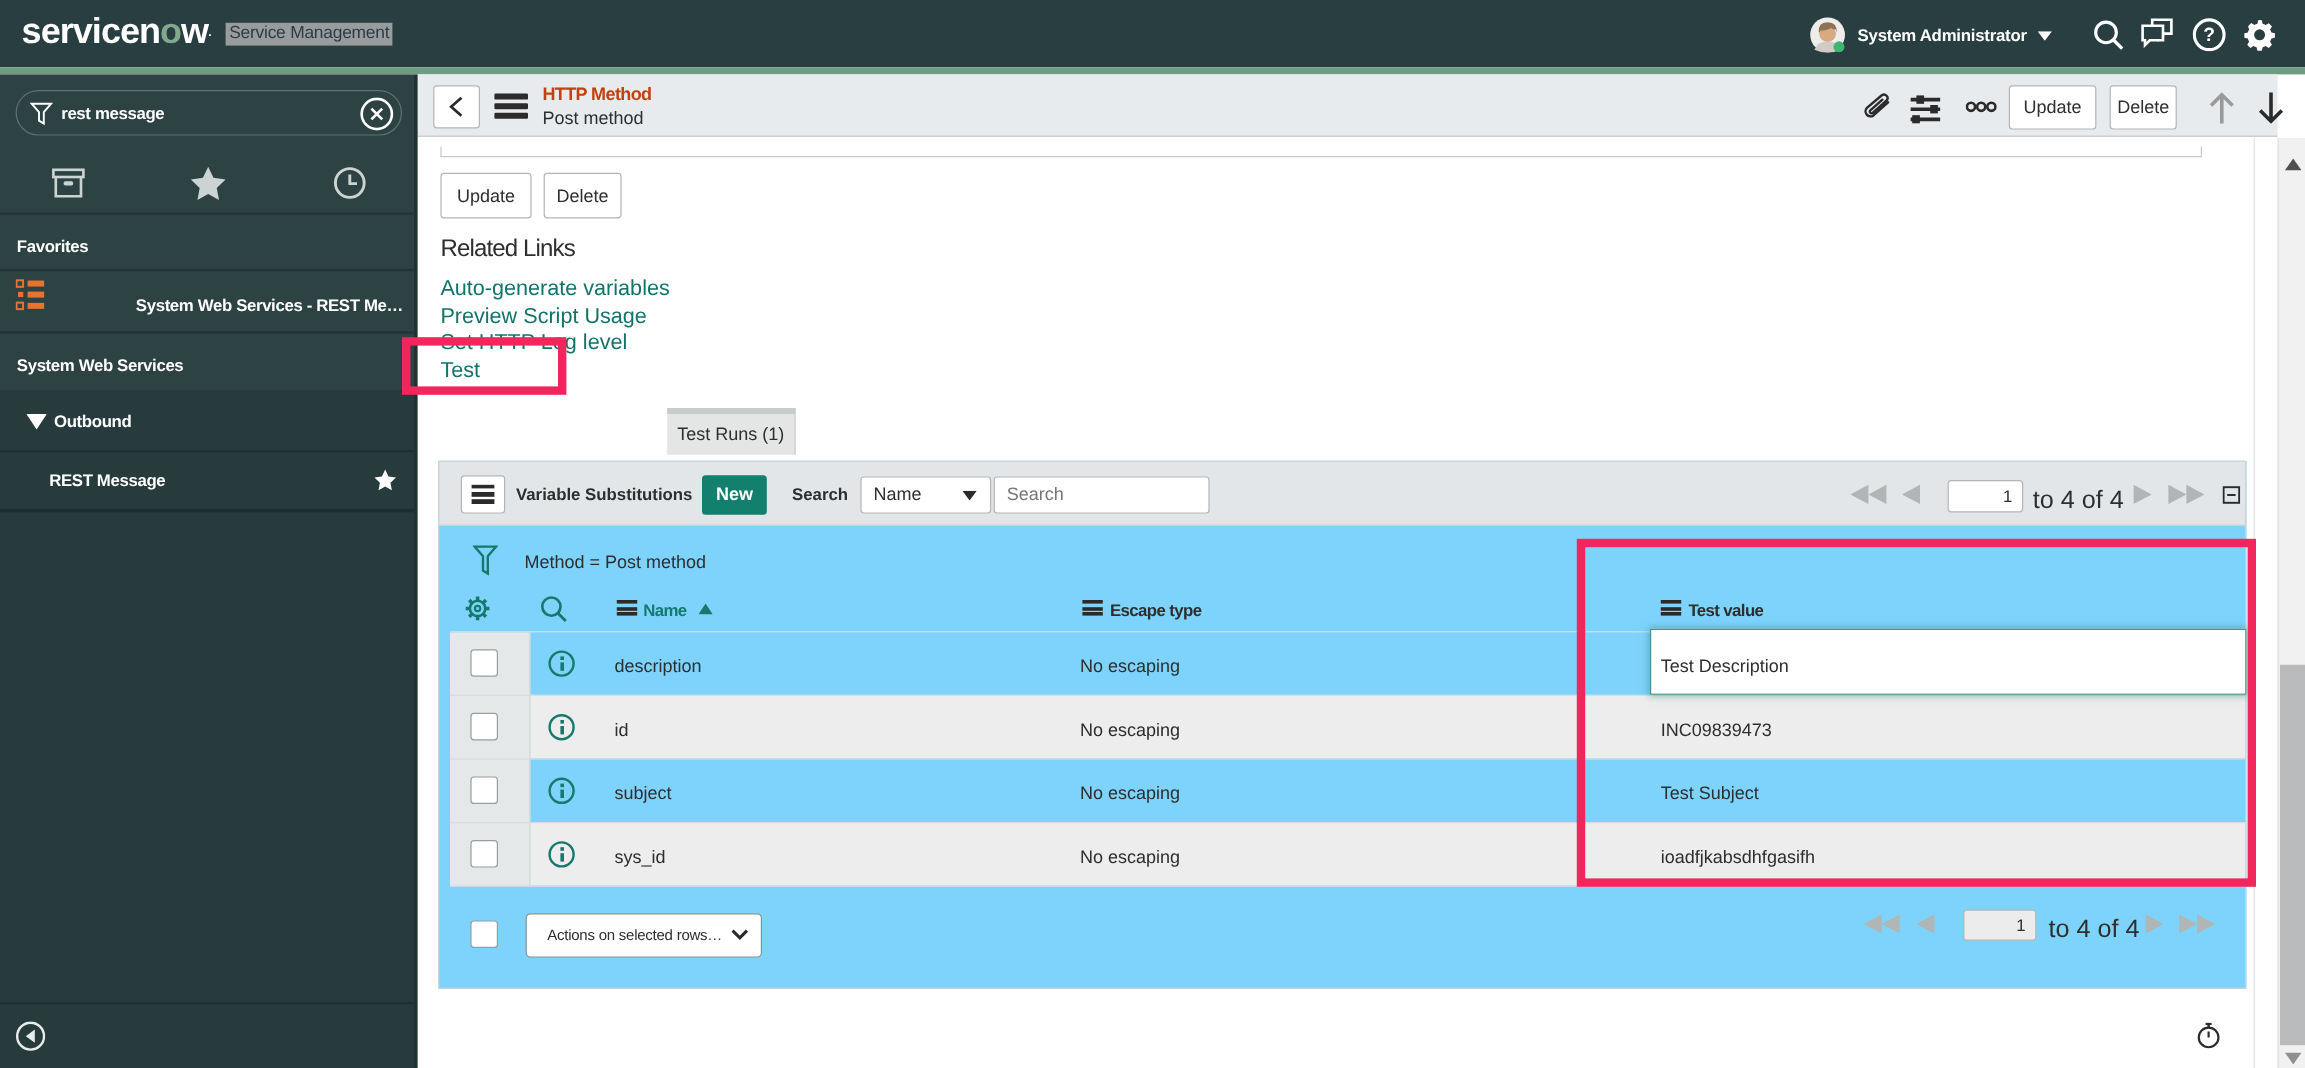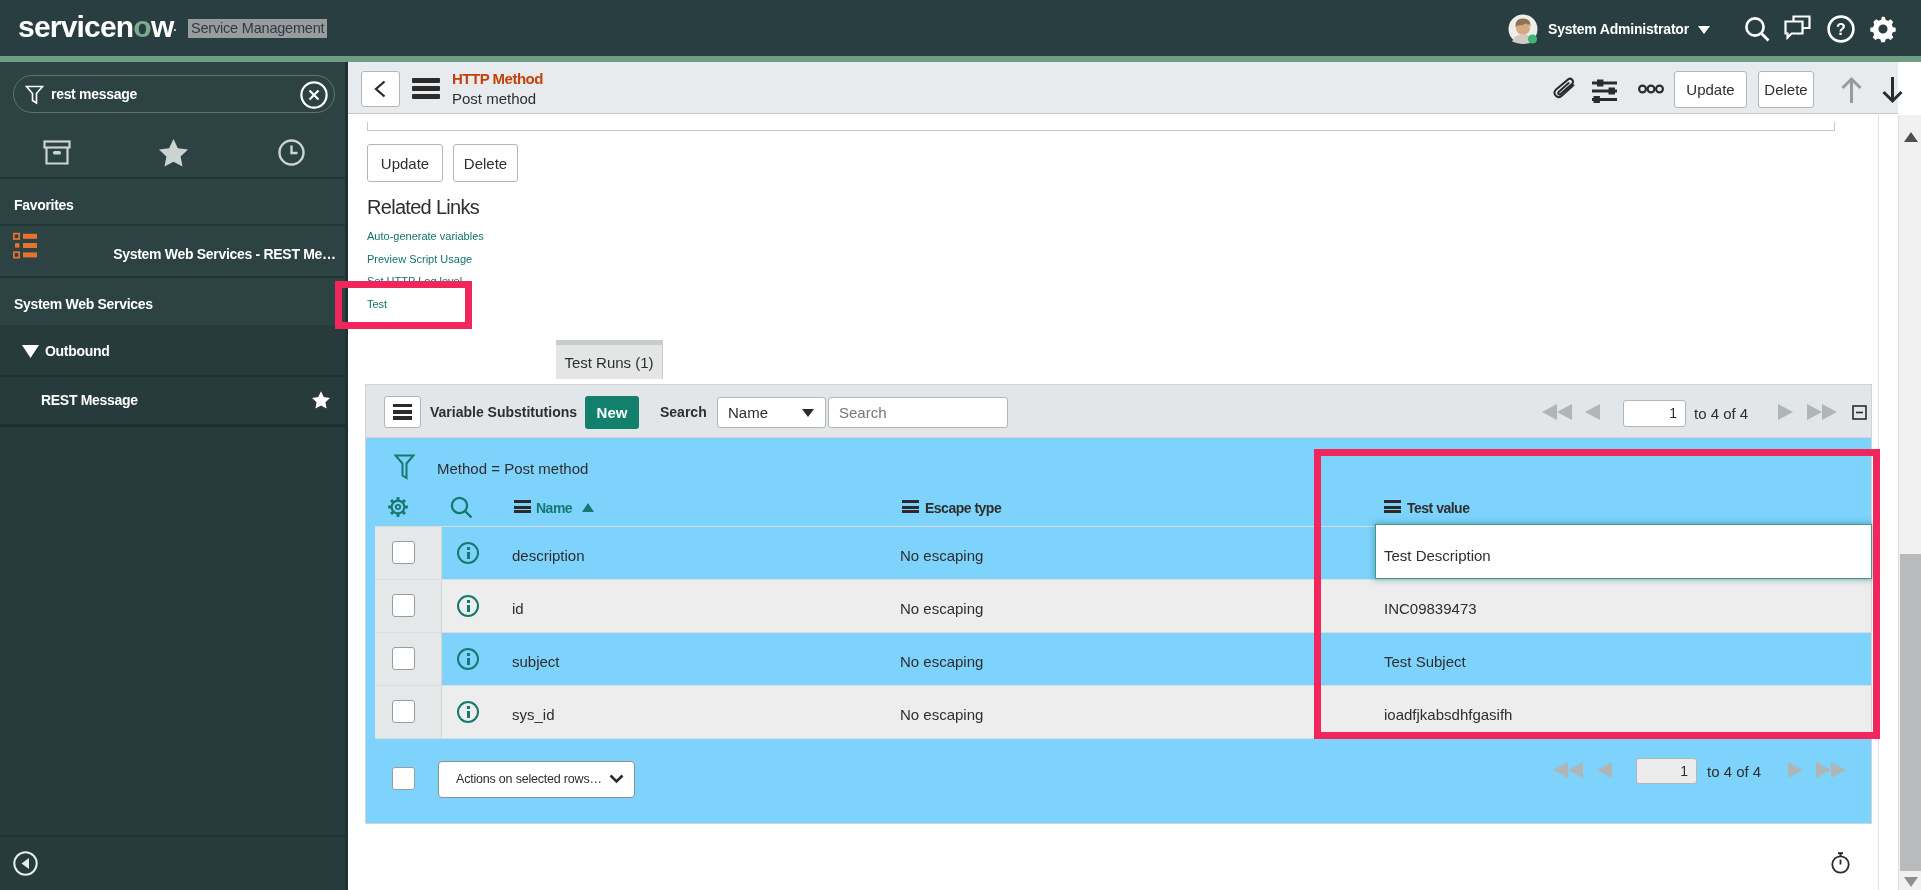--- a/index.html
+++ b/index.html
@@ -24,34 +24,34 @@
 #sb-dark { position:absolute; left:0; top:263px; width:345px; height:565px; background:#273b3d; }
 #sb-foot { position:absolute; left:0; top:773px; width:345px; height:55px; border-top:2px solid #1f3233; }
 
 
 #chdr { position:absolute; left:345px; top:62px; width:1553px; height:52px; background:#e8ebed; border-bottom:1px solid #c5c9cb;}
 .btn { background:#fff; border:1px solid #b5b5b5; border-radius:3px; font-size:15px; color:#2e2e2e; text-align:center; position:absolute; font-family:"Liberation Sans",sans-serif;}
 
 
 #main { position:absolute; left:347px; top:115px; width:1551px; height:775px; background:#fff; }
 
-a.rl { color:#127369; font-size:11px; text-decoration:none; }
+a.rl { color:#127369; font-size:18px; text-decoration:none; }
 #relhead { position:absolute; left:20px; top:81px; font-size:20px; color:#2e2e2e; letter-spacing:-0.7px; }
 
 
 .tab { position:absolute; font-size:15px; }
 #tab1 { left:18px; top:225px; width:191px; height:39px; background:#fff; border-top:5px solid #12776b; border-left:1px solid #ccc; border-right:1px solid #ccc; }
 #tab2 { left:209px; top:225px; width:107px; height:39px; background:#e4e6e6; border-top:5px solid #c9cccc; border-right:1px solid #ccc; }
 .tab span { display:block; text-align:center; margin-top:9px; }
 
 
 #wrap { position:absolute; left:18px; top:269px; width:1507px; height:440px; border:1px solid #cfd4d4; background:#7dd3fc; }
 
 #toolbar { position:absolute; left:0; top:0; width:1505px; height:53px; background:#e2e6e8; border-bottom:1px solid #cfd4d4; }
-.tseltext { font-size:15px; color:#2e2e2e; }
+.tseltext { font-size:21px; color:#2e2e2e; }
 #newbtn { position:absolute; left:219px; top:11px; width:54px; height:33px; background:#12806c; border-radius:3px; color:#fff; font-weight:bold; font-size:15px; text-align:center; line-height:33px; }
 
 .rowline { position:absolute; left:9px; width:1496px; height:1px; background:#d9dddd; }
 .gray-row { background:#ededee; }
 .cbcol { position:absolute; left:9px; width:67px; background:#e4e8e9; border-right:1px solid #d2d6d7; }
 .cb { position:absolute; width:23px; height:23px; background:#fff; border:1px solid #989e9f; border-radius:3px; }
 .namelink { font-size:15px; color:#2e2e2e; }
 .celltxt { font-size:15px; color:#2e2e2e; }
 
 

